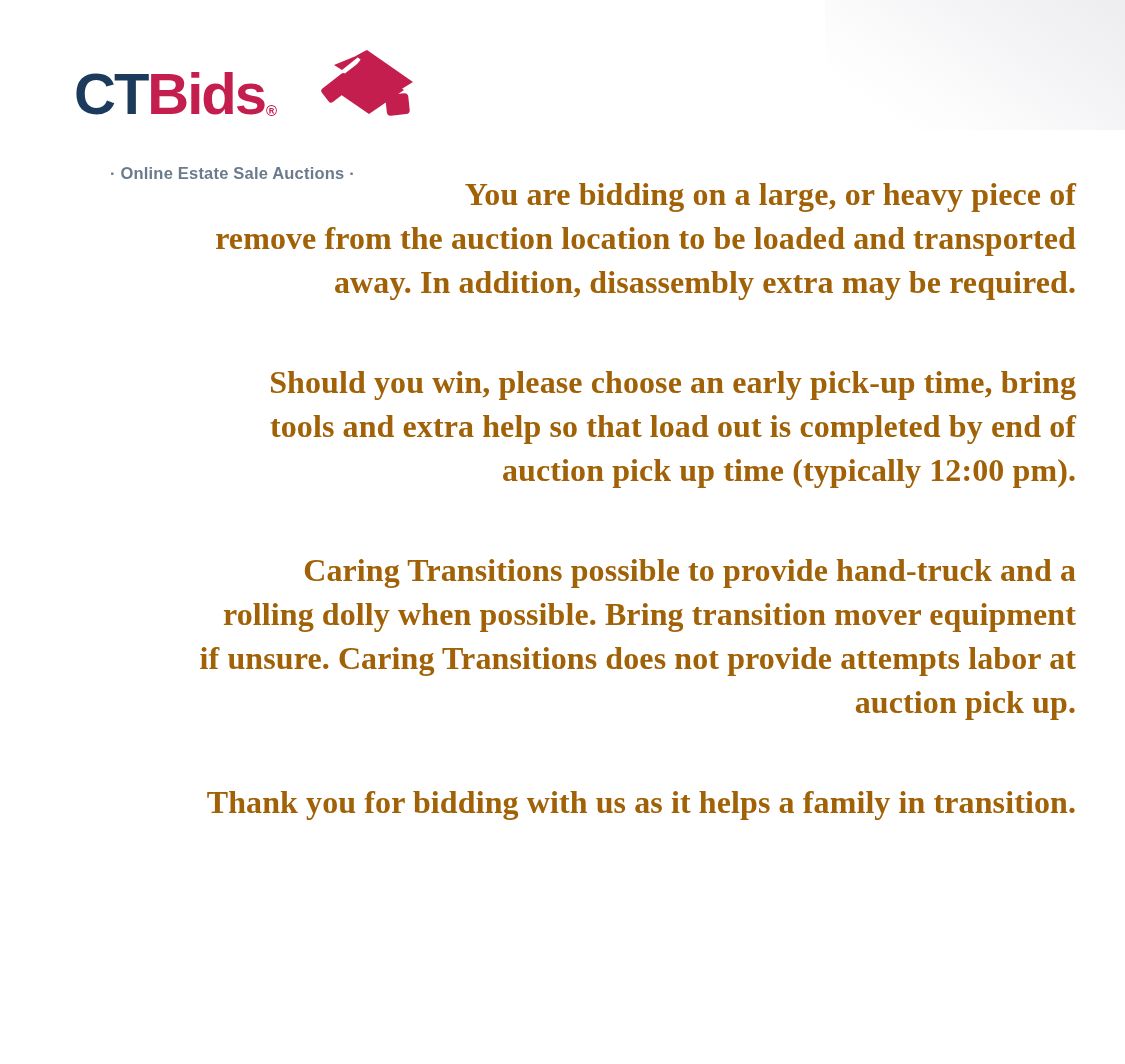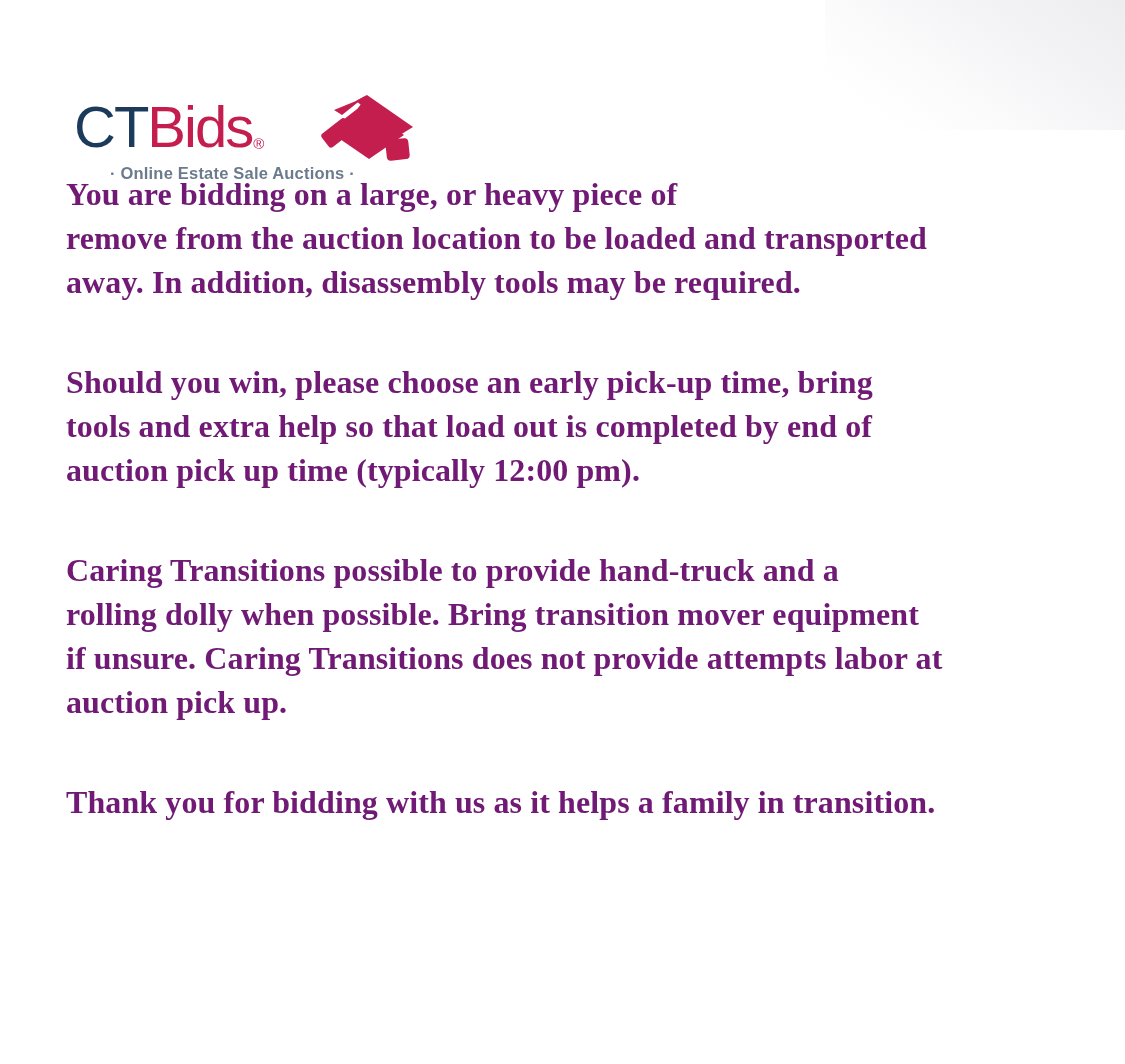--- a/index.html
+++ b/index.html
@@ -41,25 +41,24 @@
     left: 74px;
     top: 50px;
     width: 345px;
     height: 96px;
   }
   .logo-wordmark {
     position: relative;
     height: 62px;
     white-space: nowrap;
     font-family: "Liberation Sans", "DejaVu Sans", sans-serif;
-    font-weight: normal;
+    font-weight: bold;
     font-size: 58px;
     letter-spacing: -2px;
-    line-height: 63px;
-    margin-top: 45px;
+    line-height: 88px;
   }
   .logo-ct {
     color: #1b3a5c;
   }
   .logo-bids {
     color: #c41e4f;
   }
   .logo-reg {
     color: #c41e4f;
     font-size: 15px;
@@ -92,27 +91,28 @@
   }
 
   
   .notice-body {
     position: absolute;
     left: 66px;
     top: 172px;
     width: 1010px;
   }
   .notice-paragraph {
-    color: #701a75;
+    color: #a16207;
     font-family: "Liberation Serif", "DejaVu Serif", serif;
     font-weight: bold;
     font-size: 32px;
     line-height: 44px;
     margin: 0 0 56px 0;
     letter-spacing: 0.1px;
+    text-align: right;
   }
   .notice-paragraph:last-child {
     margin-bottom: 0;
   }
   .notice-paragraph .ln {
     display: block;
   }
 </style>
 </head>
 <body>
@@ -144,21 +144,21 @@
     </div>
 
     <div class="logo-tagline">· Online Estate Sale Auctions ·</div>
   </div>
 
   <div class="notice-body">
 
     <p class="notice-paragraph">
       <span class="ln">You are bidding on a large, or heavy piece of</span>
       <span class="ln">remove from the auction location to be loaded and transported</span>
-      <span class="ln">away. In addition, disassembly tools may be required.</span>
+      <span class="ln">away. In addition, disassembly extra may be required.</span>
     </p>
 
     <p class="notice-paragraph">
       <span class="ln">Should you win, please choose an early pick-up time, bring</span>
       <span class="ln">tools and extra help so that load out is completed by end of</span>
       <span class="ln">auction pick up time (typically 12:00 pm).</span>
     </p>
 
     <p class="notice-paragraph">
       <span class="ln">Caring Transitions possible to provide hand-truck and a</span>

